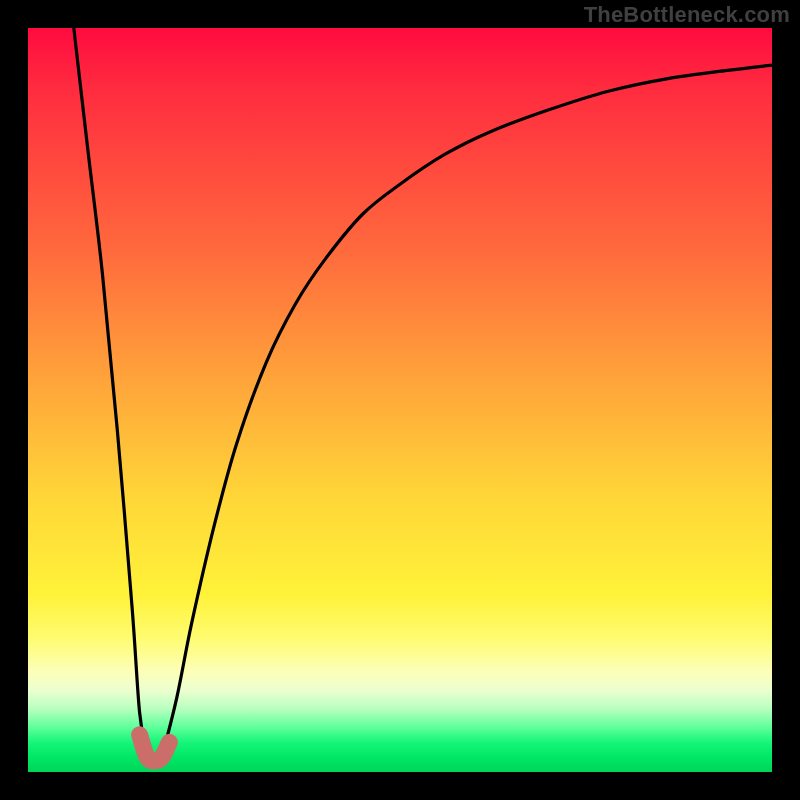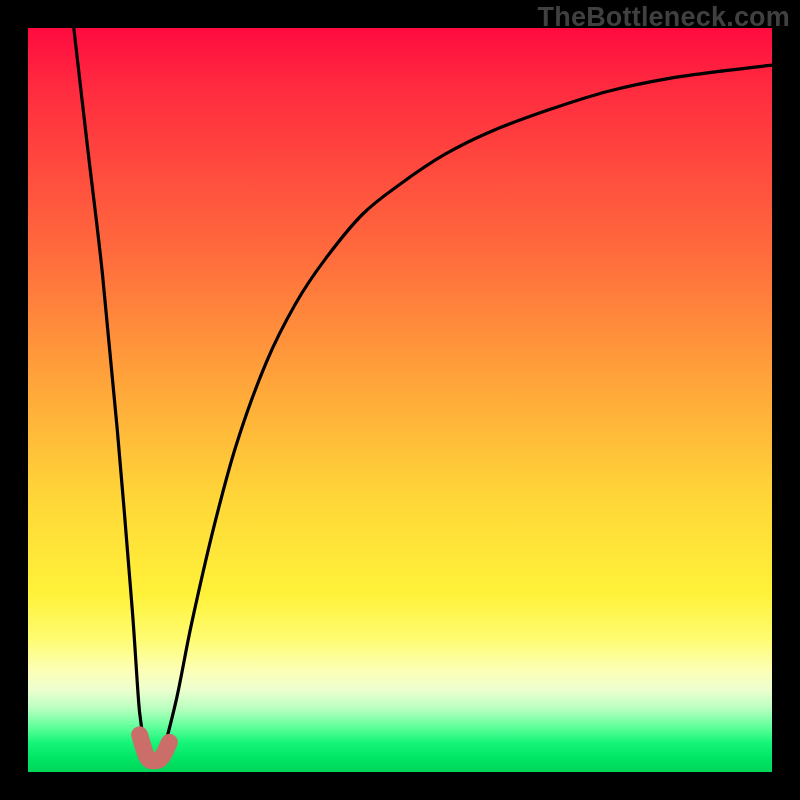--- a/index.html
+++ b/index.html
@@ -53,21 +53,21 @@
   }
   .hook {
     position: absolute;
     pointer-events: none;
   }
   .watermark {
     position: absolute;
     top: 2px;
     right: 10px;
     color: #404040;
-    font-size: 27px;
+    font-size: 22px;
     font-weight: 600;
     letter-spacing: 0.2px;
   }
   svg { display: block; position: absolute; left:0; top:0; }
 </style>
 </head>
 <body>
 
 <div class="frame">
 

